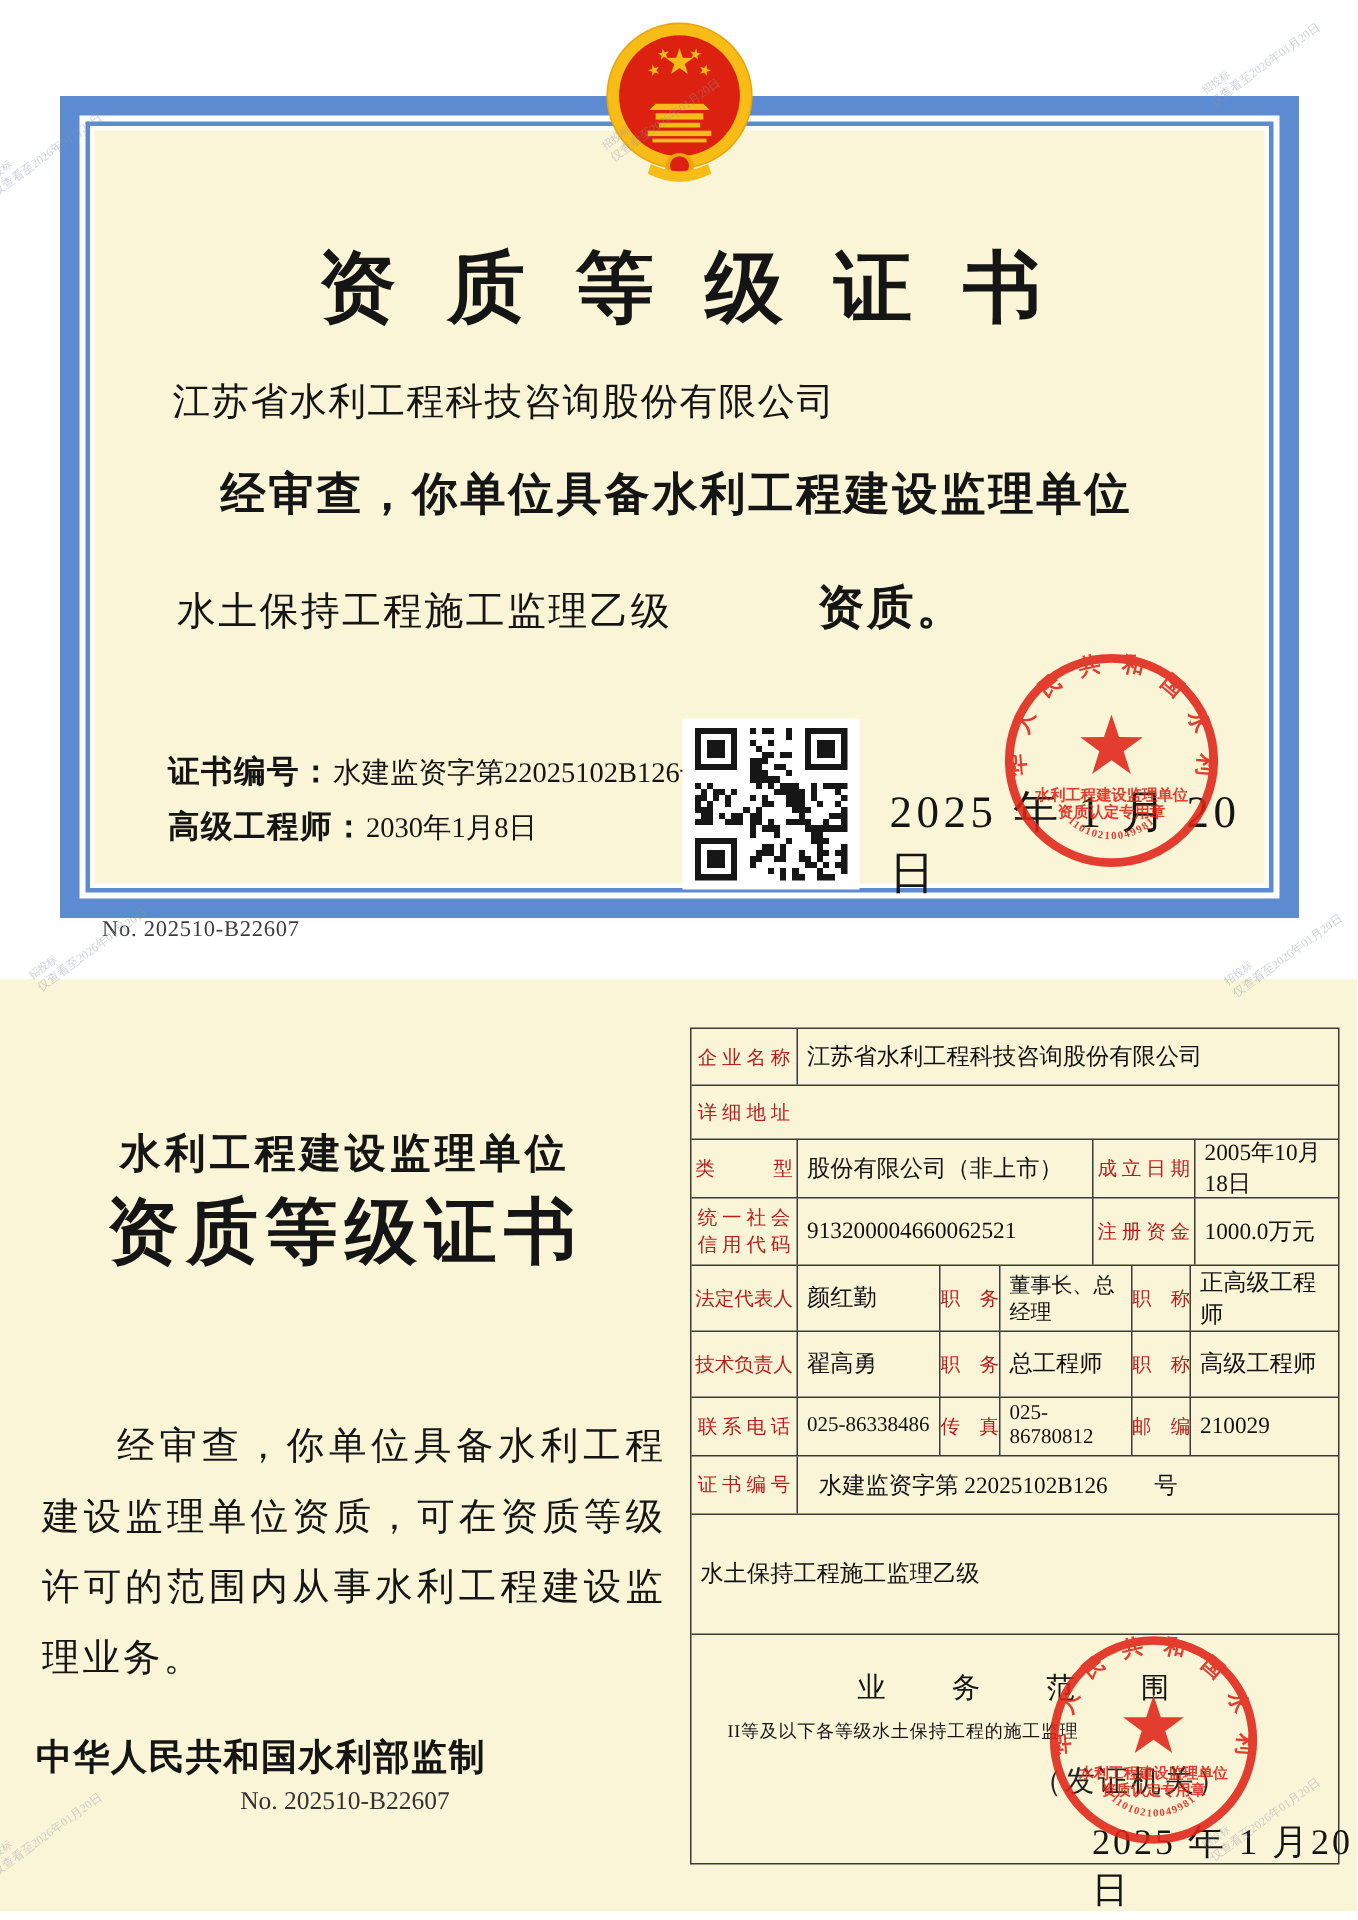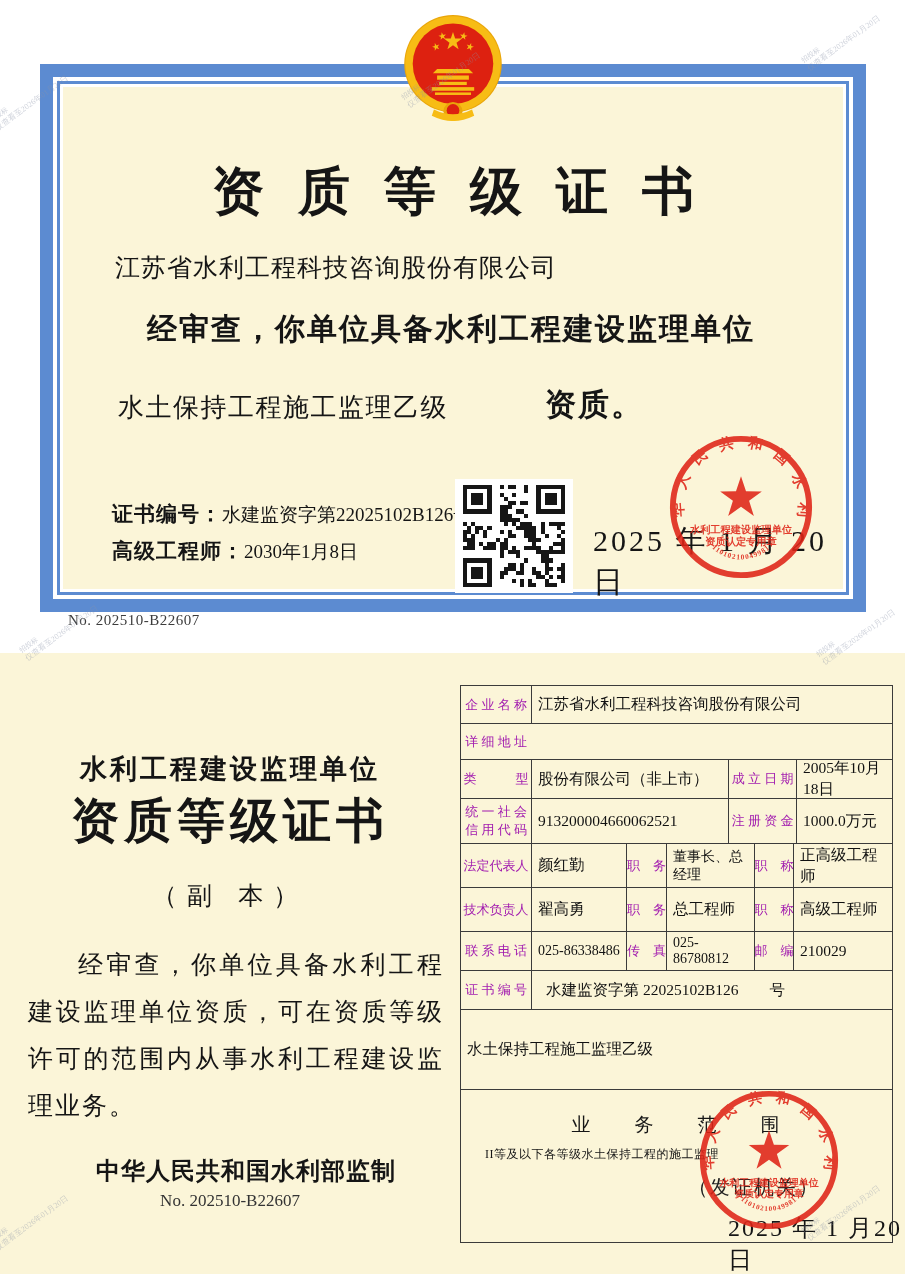--- a/index.html
+++ b/index.html
@@ -45,34 +45,34 @@
   
   .back{position:absolute;left:0;top:653px;width:905px;height:621px;background:#fbf5d8;}
   .bk-hdr{position:absolute;left:40px;top:98px;width:380px;text-align:center;
       font-size:27px;font-weight:bold;letter-spacing:3px;}
   .bk-title{position:absolute;left:40px;top:136px;width:380px;text-align:center;
       font-size:48px;font-weight:bold;letter-spacing:5px;}
   .bk-sub{position:absolute;left:40px;top:226px;width:380px;text-align:center;
       font-size:25px;letter-spacing:10px;}
   .bk-para{position:absolute;left:28px;top:288px;width:416px;font-size:25px;
       line-height:47px;letter-spacing:2px;text-indent:2em;text-align:justify;}
-  .bk-issuer{position:absolute;left:56px;top:502px;width:380px;text-align:center;
+  .bk-issuer{position:absolute;left:24px;top:502px;width:380px;
       font-size:24px;font-weight:bold;letter-spacing:1px;}
   .bk-serial{position:absolute;left:40px;top:538px;width:380px;text-align:center;
       font-size:17px;color:#333;}
 
   
   .tbl{position:absolute;left:460px;top:32px;width:433px;height:558px;
       border:1px solid #3b3b3b;box-sizing:border-box;display:flex;flex-direction:column;}
   .r{display:flex;border-top:1px solid #3b3b3b;box-sizing:border-box;flex:0 0 auto;}
   .r:first-child{border-top:none;}
   .c{border-left:1px solid #3b3b3b;box-sizing:border-box;display:flex;align-items:center;
       padding:2px 6px;overflow:hidden;}
   .c:first-child{border-left:none;}
-  .lab{font-size:13px;color:#a21caf;white-space:pre;justify-content:center;text-align:center;line-height:1.35;}
+  .lab{font-size:13px;color:#b91c1c;white-space:pre;justify-content:center;text-align:center;line-height:1.35;}
   .val{font-size:15.5px;color:#111;}
   .w70{width:70px;flex:0 0 70px;} .w95{width:95px;flex:0 0 95px;} .w40{width:40px;flex:0 0 40px;}
   .w88{width:88px;flex:0 0 88px;} .w39{width:39px;flex:0 0 39px;} .w197{width:197px;flex:0 0 197px;}
   .w68{width:68px;flex:0 0 68px;} .w143{width:143px;flex:0 0 143px;} .w67{width:67px;flex:0 0 67px;}
   .fx{flex:1;}
   .h37{height:37px;} .h36{height:36px;} .h39{height:39px;} .h45{height:45px;} .h44{height:44px;}
   .h80{height:80px;} .h41{height:41px;}
   .rscope{flex:1;display:block;border-top:1px solid #3b3b3b;position:relative;padding:20px 0 0 0;}
   .scope-title{text-align:center;font-size:19px;letter-spacing:2px;padding-top:2px;}
   .scope-text{font-size:12px;padding:8px 10px 0 24px;letter-spacing:.5px;}
@@ -370,21 +370,20 @@
       <path d="M30,96 Q50,106 70,96 L68,90 Q50,99 32,90 Z" fill="#f7bc15"></path>
     </svg>
   </div>
 
   <div class="front-serial">No. 202510-B22607</div>
 
   <div class="back">
 
     <div class="bk-hdr">水利工程建设监理单位</div>
     <div class="bk-title">资质等级证书</div>
-    <div class="bk-sub">（副 本）</div>
     <div class="bk-para">经审查，你单位具备水利工程建设监理单位资质，可在资质等级许可的范围内从事水利工程建设监理业务。</div>
     <div class="bk-issuer">中华人民共和国水利部监制</div>
     <div class="bk-serial">No. 202510-B22607</div>
 
     <div class="tbl">
       <div class="r h37">
         <div class="c lab w70">企 业 名 称</div>
         <div class="c val fx">江苏省水利工程科技咨询股份有限公司</div>
       </div>
       <div class="r h36">

